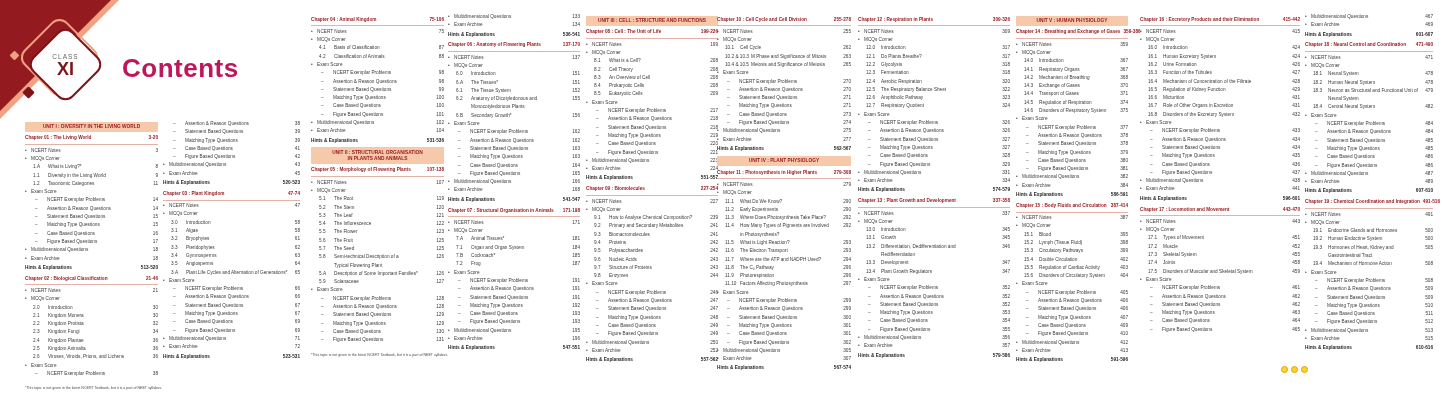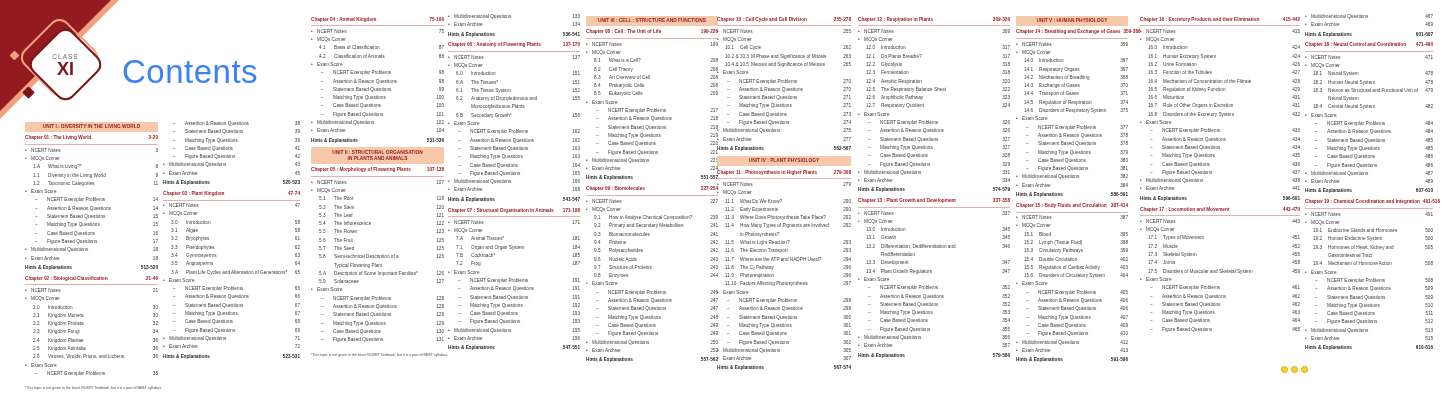--- a/index.html
+++ b/index.html
@@ -18,22 +18,22 @@
   .badge{position:absolute;left:37px;top:36px;width:53px;height:53px;background:#fff;
     border:2.5px solid #7d1419;border-radius:11px;transform:rotate(45deg)}
   .badge-inner{width:100%;height:100%;display:flex;flex-direction:column;align-items:center;
     justify-content:center;transform:rotate(-45deg)}
   .badge-class{font-size:6.5px;letter-spacing:1px;color:#666;margin-bottom:1px}
   .badge-value{font-size:18px;font-weight:bold;color:#7d1419;line-height:16px}
   .mini-diamond{position:absolute;left:24px;top:88px;width:9px;height:9px;background:#7d1419;
     transform:rotate(45deg);border-radius:1.5px}
   .mini-diamond2{position:absolute;left:11px;top:52px;width:7px;height:7px;background:#f0a182;
     transform:rotate(45deg);border-radius:1px}
-  .page-title{position:absolute;left:122px;top:53px;font-size:33px;font-weight:normal;
-    color:#3b82f6;letter-spacing:0.5px}
+  .page-title{position:absolute;left:122px;top:53px;font-size:26px;font-weight:bold;
+    color:#be185d;letter-spacing:0.5px}
   
   .col{position:absolute;font-size:4.7px;line-height:8.3px}
   .row{display:flex;align-items:flex-start;min-height:8.3px}
   .lab{flex:1 1 auto;white-space:nowrap}
   .pg{margin-left:3px;white-space:nowrap;text-align:right}
   .bullet{width:6px;flex:0 0 auto;color:#3a3a3a}
   .topic{padding-left:8px}
   .no{min-width:13px;flex:0 0 auto;margin-right:2px}
   .dashr{padding-left:10px}
   .dash{width:12px;flex:0 0 auto}

